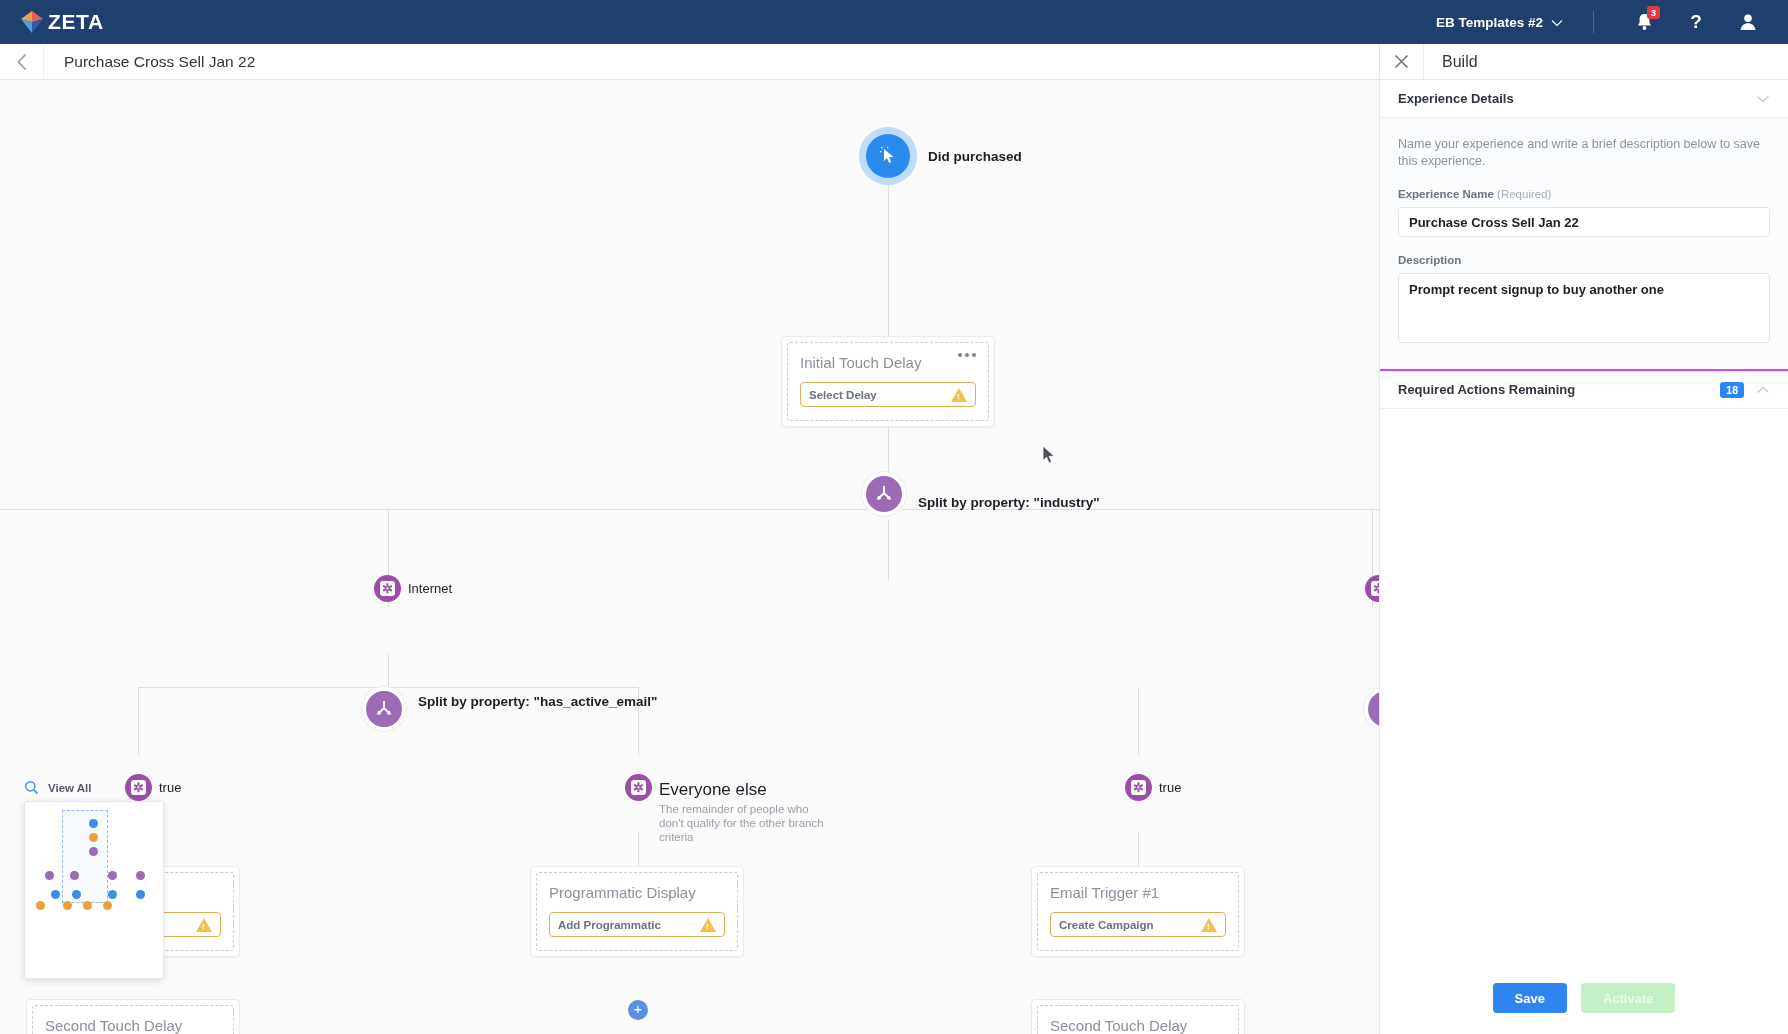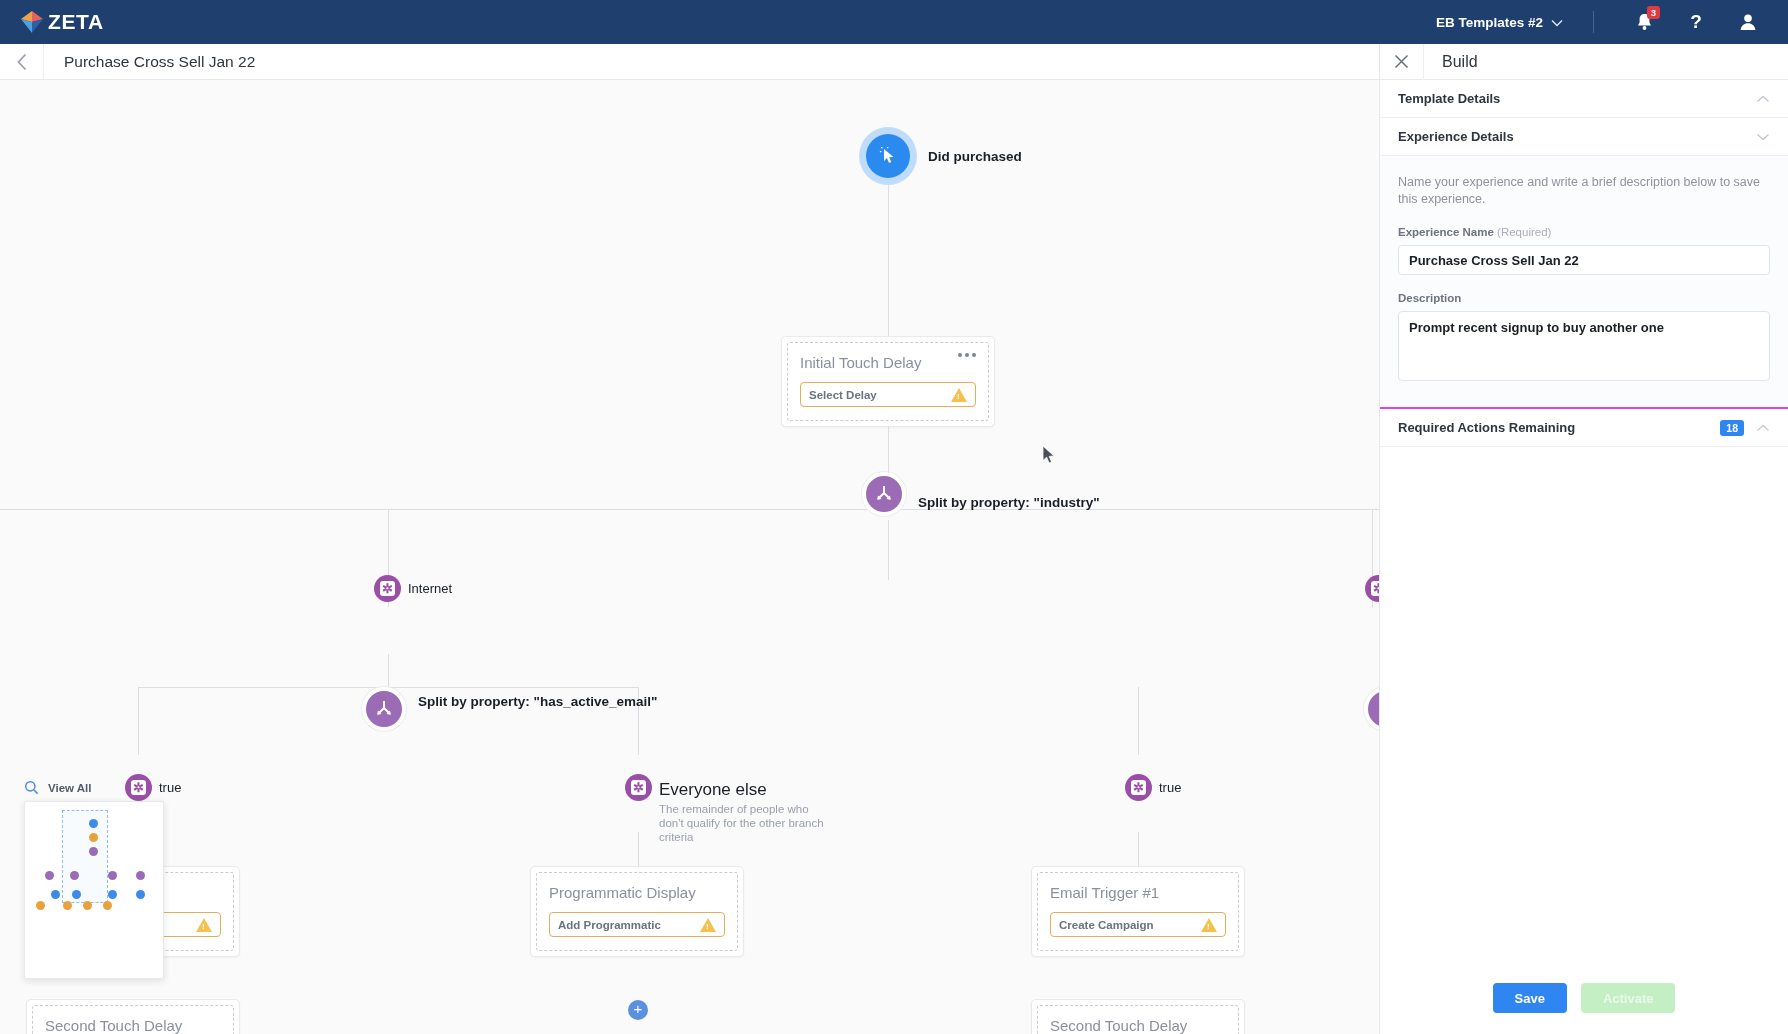--- a/index.html
+++ b/index.html
@@ -440,30 +440,20 @@
   <div class="panel">
     <div class="panel-head">
       <div class="panel-close">
         <svg width="15" height="15" viewBox="0 0 15 15">
           <path d="M1.5 1.5 L13.5 13.5 M13.5 1.5 L1.5 13.5" stroke="#6a7079" stroke-width="1.5"></path>
         </svg>
       </div>
       <div class="panel-title">Build</div>
     </div>
 
-    <div class="acc-row">
-      <span class="acc-title">Template Details</span>
-      <span class="acc-right">
-        <span class="chev">
-          <svg width="14" height="8" viewBox="0 0 14 8">
-              <path d="M1.5 6.5 L7 1.5 L12.5 6.5" stroke="#c2c6ce" stroke-width="1.3" fill="none"></path>
-            </svg>
-        </span>
-      </span>
-    </div>
 
     <div class="acc-row">
       <span class="acc-title">Experience Details</span>
       <span class="acc-right">
         <span class="chev">
           <svg width="14" height="8" viewBox="0 0 14 8">
               <path d="M1.5 1.5 L7 6.5 L12.5 1.5" stroke="#c2c6ce" stroke-width="1.3" fill="none"></path>
             </svg>
         </span>
       </span>

